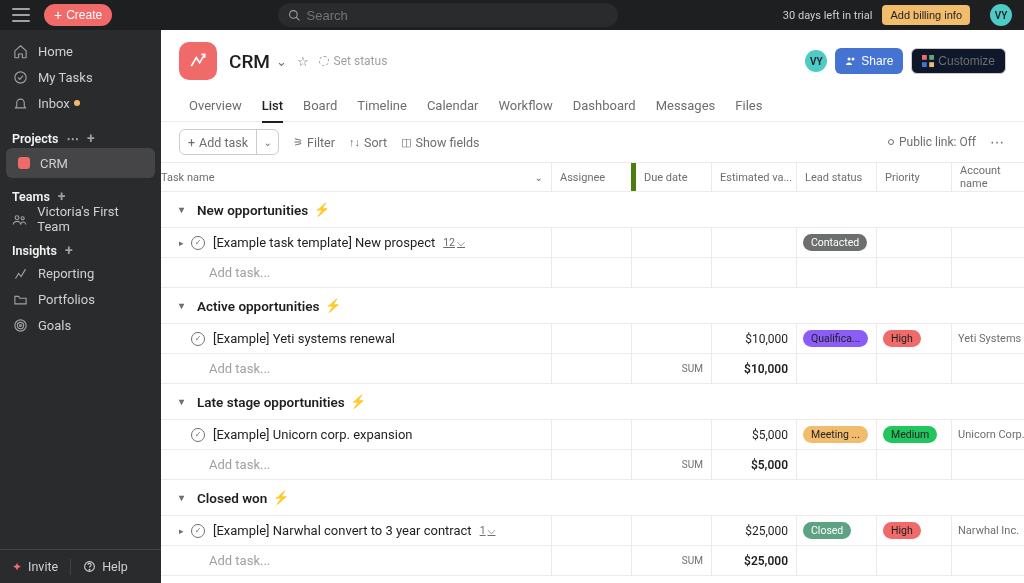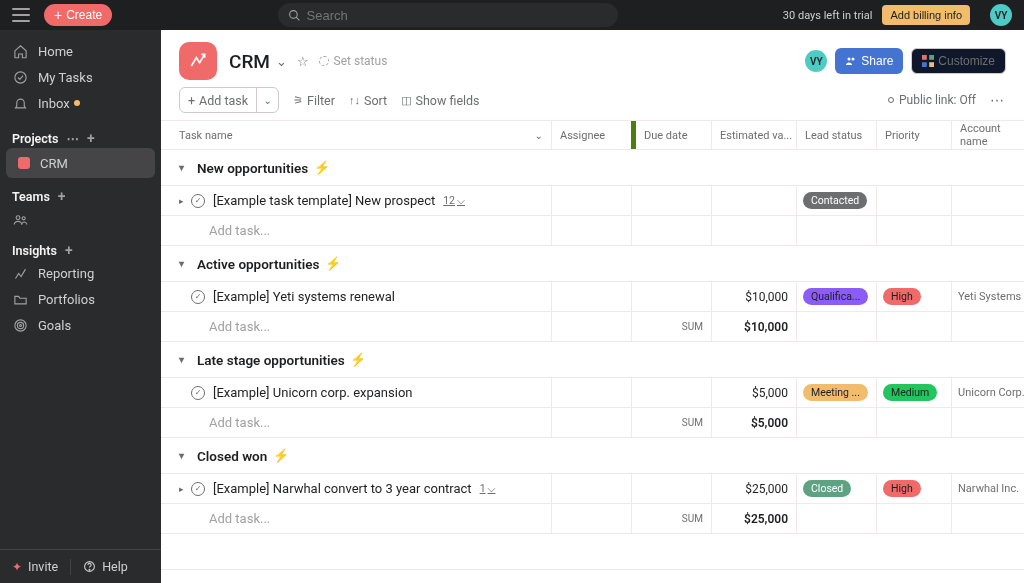--- a/index.html
+++ b/index.html
@@ -74,21 +74,21 @@
   .tool { display: inline-flex; align-items: center; margin-left: 14px; color: #6d6e6f; font-size: 12.5px; cursor: pointer; }
   .tool .ti { margin-right: 4px; font-size: 11px; }
   .toolbar .spacer { flex: 1; }
   .public-link { display: inline-flex; align-items: center; font-size: 12px; color: #6d6e6f; cursor: pointer; }
   .public-link .dot { width: 6px; height: 6px; border-radius: 50%; border: 1px solid #6d6e6f; margin-right: 5px; }
   .more-dots { margin-left: 14px; color: #6d6e6f; cursor: pointer; letter-spacing: 2px; font-size: 14px; }
 
   
   .table-wrap { flex: 1; overflow: auto; }
   .colhdr { display: flex; border-top: 1px solid #edeae9; border-bottom: 1px solid #edeae9; height: 30px; font-size: 11px; color: #6d6e6f; }
-  .cname { flex: 1; min-width: 370px; display: flex; align-items: center; padding-left: 18px; }
+  .cname { flex: 1; min-width: 370px; display: flex; align-items: center; }
   .cname .hdrdd { margin-left:auto; margin-right:8px; font-size:10px; cursor:pointer; }
   .cassign { width: 80px; border-left: 1px solid #edeae9; display: flex; align-items: center; padding-left: 8px; }
   .cdue { width: 80px; border-left: 5px solid #4d7c0f; display: flex; align-items: center; padding-left: 8px; }
   .cval { width: 85px; border-left: 1px solid #edeae9; display: flex; align-items: center; padding-left: 8px; }
   .clead { width: 80px; border-left: 1px solid #edeae9; display: flex; align-items: center; padding-left: 8px; }
   .cprio { width: 75px; border-left: 1px solid #edeae9; display: flex; align-items: center; padding-left: 8px; }
   .cacct { width: 73px; border-left: 1px solid #edeae9; display: flex; align-items: center; padding-left: 8px; }
 
   .section-row { display: flex; align-items: center; height: 36px; padding-left: 18px; font-size: 13.5px; font-weight: 600; border-bottom: 1px solid #edeae9; cursor: pointer; }
   .caret { display: inline-flex; width: 12px; margin-right: 6px; color: #6d6e6f; font-size: 10px; }
@@ -196,20 +196,21 @@
     </div>
     <div class="side-item">
       <span class="side-ico">
           <svg width="15" height="15" viewBox="0 0 24 24" fill="none" stroke="currentColor" stroke-width="1.8">
             <circle cx="8" cy="9" r="3"></circle>
             <circle cx="17" cy="10" r="2.5"></circle>
             <path d="M2 20c0-3 3-5 6-5s6 2 6 5"></path>
             <path d="M14 20c0-2 2-4 4-4s4 2 4 4"></path>
           </svg>
         </span>
+      <span>Victoria's First Team</span>
     </div>
 
     <div class="side-group">
       <span>Insights</span>
       <span class="group-add">+</span>
     </div>
     <div class="side-item">
       <span class="side-ico">
           <svg width="15" height="15" viewBox="0 0 24 24" fill="none" stroke="currentColor" stroke-width="1.8">
             <path d="M4 20l5-8 4 5 7-12"></path>
@@ -292,20 +293,31 @@
                 <rect x="6" y="0" width="4" height="4" fill="#5da283"></rect>
                 <rect x="0" y="6" width="4" height="4" fill="#4573d2"></rect>
                 <rect x="6" y="6" width="4" height="4" fill="#f1bd6c"></rect>
               </svg>
             </span>
           <span>Customize</span>
         </button>
       </div>
     </div>
 
+    <div class="tabs">
+      <div class="tab">Overview</div>
+      <div class="tab active">List</div>
+      <div class="tab">Board</div>
+      <div class="tab">Timeline</div>
+      <div class="tab">Calendar</div>
+      <div class="tab">Workflow</div>
+      <div class="tab">Dashboard</div>
+      <div class="tab">Messages</div>
+      <div class="tab">Files</div>
+    </div>
 
     <div class="toolbar">
       <div class="addtask-group">
         <div class="addtask-btn">
           <span class="plus">+</span>
           <span>Add task</span>
         </div>
         <div class="addtask-drop">⌄</div>
       </div>
       <div class="tool">

